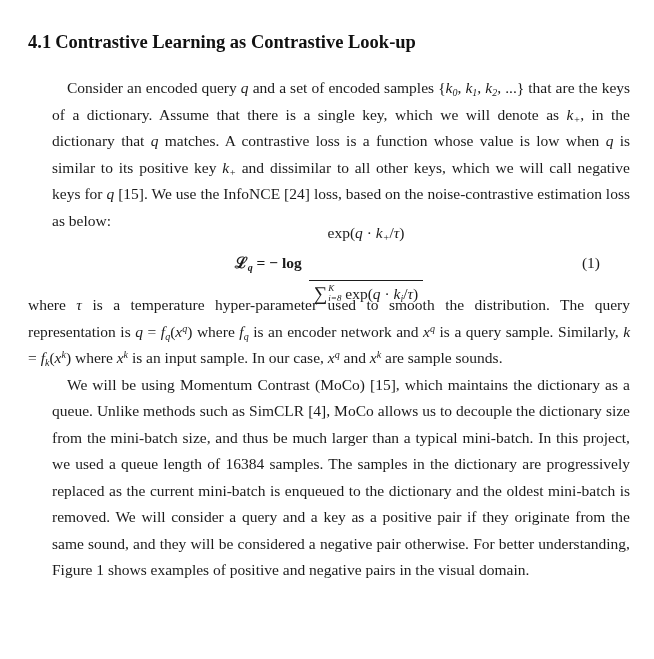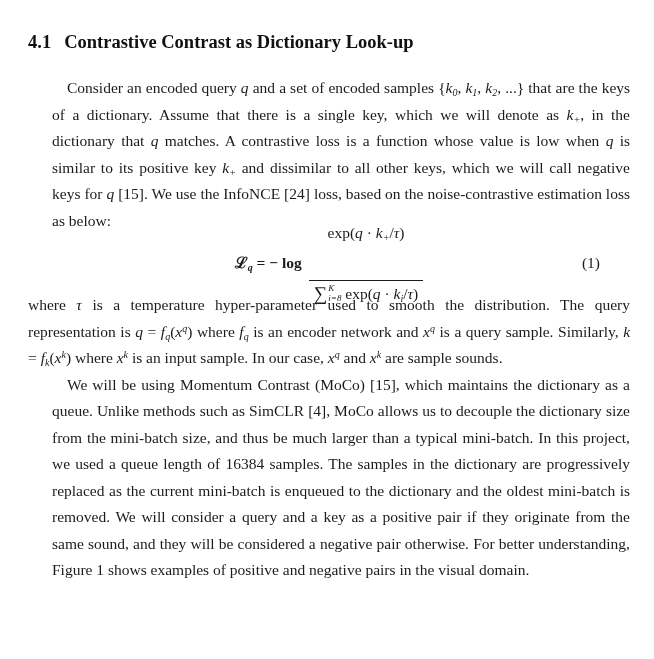--- a/index.html
+++ b/index.html
@@ -16,21 +16,21 @@
     line-height: 26.5px;
     overflow: hidden;
   }
   .heading {
     margin: 0 0 21px 0;
     font-size: 18.5px;
     line-height: 23px;
     font-weight: 700;
     color: #111111;
   }
-  .sec-num { margin-right: 13px; }
+  .sec-num { margin-right: 4px; }
   .para { margin: 0; text-align: justify; }
   .para.indent { text-indent: 15px; margin-left: 24px; }
   .mi { font-style: italic; }
   sub, sup {
     font-size: 10px;
     line-height: 0;
     position: relative;
     vertical-align: baseline;
   }
   sub { top: 3px; }
@@ -63,21 +63,21 @@
     line-height: 9.5px;
     margin-left: 1px;
     font-style: italic;
   }
 </style>
 </head>
 <body>
 
 <div class="page">
 
-  <h2 class="heading"><span class="sec-num">4.1</span><span class="sec-title">Contrastive Contrast as Dictionary Look-up</span></h2>
+  <h2 class="heading"><span class="sec-num">4.1</span><span class="sec-title">Contrastive Learning as Contrastive Look-up</span></h2>
 
   <p class="para indent"><span>Consider an encoded query </span><span class="mi">q</span><span> and a set of encoded samples {</span><span class="mi">k<sub>0</sub></span><span>, </span><span class="mi">k<sub>1</sub></span><span>, </span><span class="mi">k<sub>2</sub></span><span>, ...} that are the keys of a dictionary. Assume that there is a single key, which we will denote as </span><span class="mi">k<sub>+</sub></span><span>, in the dictionary that </span><span class="mi">q</span><span> matches. A contrastive loss is a function whose value is low when </span><span class="mi">q</span><span> is similar to its positive key </span><span class="mi">k<sub>+</sub></span><span> and dissimilar to all other keys, which we will call negative keys for </span><span class="mi">q</span><span> [15]. We use the InfoNCE [24] loss, based on the noise-contrastive estimation loss as below:</span></p>
 
   <div class="equation">
     <span class="eq-lhs"><span>ℒ<sub class="mi">q</sub></span><span> = − log</span></span>
     <span class="frac">
       <span class="num"><span>exp(</span><span class="mi">q</span><span> · </span><span class="mi">k<sub>+</sub></span><span>/</span><span class="mi">τ</span><span>)</span></span>
       <span class="den"><span class="sum">
             <span class="sigma">∑</span>
             <span class="sum-limits">

